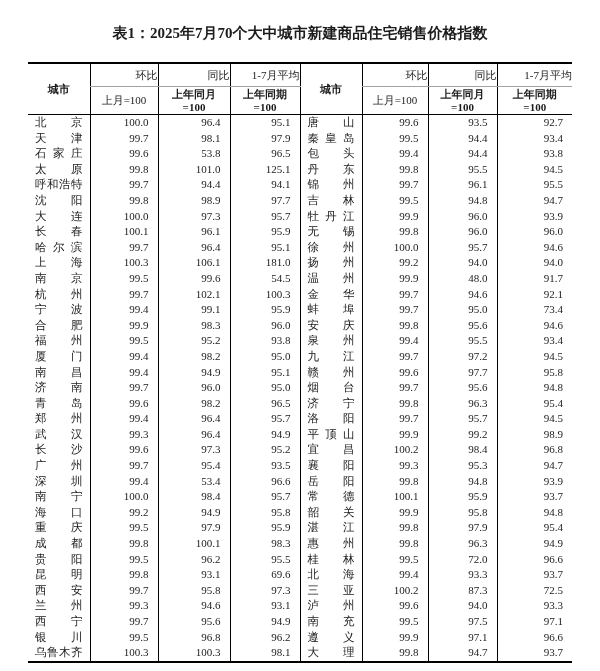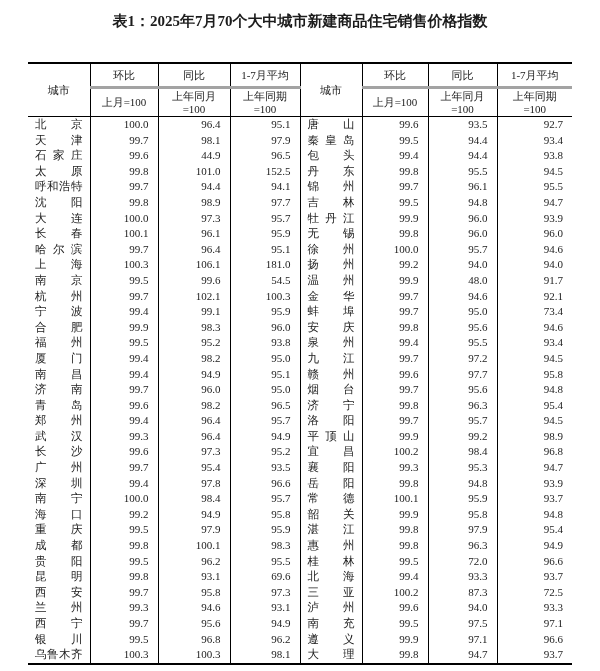--- a/index.html
+++ b/index.html
@@ -6,43 +6,43 @@
   body {
     width: 600px; height: 671px;
     background: #ffffff;
     color: #1c1c1c;
     font-family: "Liberation Serif", "DejaVu Serif", serif;
     position: relative;
     overflow: hidden;
   }
   .doc-title {
     position: absolute;
-    top: 12px; left: 0;
+    top: 24px; left: 0;
     width: 600px;
     text-align: center;
     font-size: 15px;
     font-weight: bold;
   }
   table.price-table {
     position: absolute;
     left: 28px; top: 62px;
     width: 544px;
     border-collapse: collapse;
     table-layout: fixed;
     border-top: 2px solid #000;
     border-bottom: 2px solid #000;
   }
   td { padding: 0; font-size: 11px; color: #1c1c1c; }
   .bl { border-left: 1px solid #000; }
   thead td { text-align: center; vertical-align: middle; line-height: 13px; }
   thead tr.head-row td { height: 22px; }
-  thead tr.head-row td:not([rowspan]) { border-bottom: 3px solid #a3a3a3; }
-  thead td[rowspan] { border-bottom: 1px solid #000; }
+  thead tr.head-row td:not([rowspan]) { border-bottom: 1px solid #a3a3a3; text-align: right; }
+  thead td[rowspan] { border-bottom: 1px solid #000; font-weight: bold; }
   thead tr.base-row td { height: 27px; border-bottom: 1px solid #000; }
-  .two span { display: block; }
+  .two span { display: block; font-weight: bold; }
   tbody td { height: 15.6px; line-height: 15.6px; }
   td.num { text-align: right; padding-right: 9px; font-size: 11px; }
   td.city { padding: 0 7px; }
   .jc {
     display: flex;
     justify-content: space-between;
     align-items: center;
     width: 100%;
     font-size: 11.5px;
     line-height: 15.6px;
@@ -140,42 +140,42 @@
       </tr>
       <tr>
         <td class="city">
           <span class="jc">
             <span>石</span>
             <span>家</span>
             <span>庄</span>
           </span>
         </td>
         <td class="num bl">99.6</td>
-        <td class="num bl">44.9</td>
+        <td class="num bl">53.8</td>
         <td class="num bl">96.5</td>
         <td class="city bl">
           <span class="jc">
             <span>包</span>
             <span>头</span>
           </span>
         </td>
         <td class="num bl">99.4</td>
         <td class="num bl">94.4</td>
         <td class="num bl">93.8</td>
       </tr>
       <tr>
         <td class="city">
           <span class="jc">
             <span>太</span>
             <span>原</span>
           </span>
         </td>
         <td class="num bl">99.8</td>
         <td class="num bl">101.0</td>
-        <td class="num bl">152.5</td>
+        <td class="num bl">125.1</td>
         <td class="city bl">
           <span class="jc">
             <span>丹</span>
             <span>东</span>
           </span>
         </td>
         <td class="num bl">99.8</td>
         <td class="num bl">95.5</td>
         <td class="num bl">94.5</td>
       </tr>
@@ -565,21 +565,21 @@
         <td class="num bl">94.7</td>
       </tr>
       <tr>
         <td class="city">
           <span class="jc">
             <span>深</span>
             <span>圳</span>
           </span>
         </td>
         <td class="num bl">99.4</td>
-        <td class="num bl">97.8</td>
+        <td class="num bl">53.4</td>
         <td class="num bl">96.6</td>
         <td class="city bl">
           <span class="jc">
             <span>岳</span>
             <span>阳</span>
           </span>
         </td>
         <td class="num bl">99.8</td>
         <td class="num bl">94.8</td>
         <td class="num bl">93.9</td>

